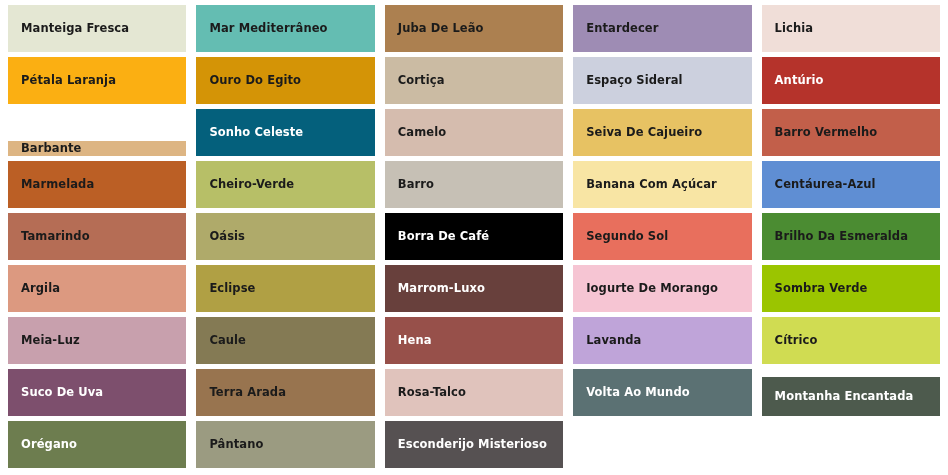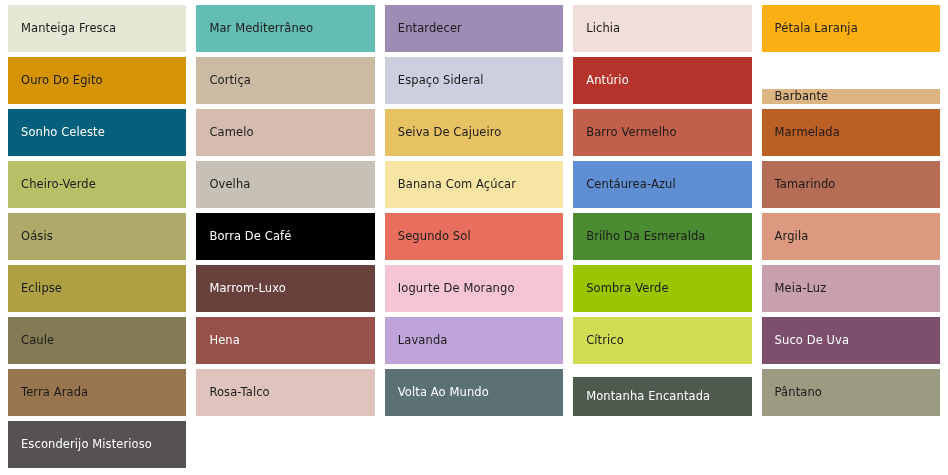--- a/index.html
+++ b/index.html
@@ -29,37 +29,40 @@
   .swatch {
     display: flex;
     align-items: center;
     box-sizing: border-box;
     padding-left: 13px;
     overflow: hidden;
     border-radius: 0;
   }
   .swatch-label {
     font-size: 11.5px;
-    font-weight: 400;
+    font-weight: 700;
     letter-spacing: 0.1px;
     line-height: 1.1;
     white-space: nowrap;
   }
   .swatch.dark-text .swatch-label { color: #1b1b1b; }
   .swatch.light-text .swatch-label { color: #ffffff; }
 </style>
 </head>
 <body>
 
 <div id="palette-grid" style="background: rgb(255, 255, 255); grid-template-columns: repeat(5, 1fr);">
     <div class="swatch dark-text" style="background: rgb(228, 231, 211);">
       <span class="swatch-label">Manteiga Fresca</span>
     </div>
     <div class="swatch dark-text" style="background: rgb(100, 189, 178);">
       <span class="swatch-label">Mar Mediterrâneo</span>
+    </div>
+    <div class="swatch dark-text" style="background: rgb(172, 128, 80);">
+      <span class="swatch-label">Juba De Leão</span>
     </div>
     <div class="swatch dark-text" style="background: rgb(158, 140, 180);">
       <span class="swatch-label">Entardecer</span>
     </div>
     <div class="swatch dark-text" style="background: rgb(240, 222, 216);">
       <span class="swatch-label">Lichia</span>
     </div>
     <div class="swatch dark-text" style="background: rgb(251, 175, 18);">
       <span class="swatch-label">Pétala Laranja</span>
     </div>
@@ -90,21 +93,21 @@
     <div class="swatch dark-text" style="background: rgb(194, 95, 74);">
       <span class="swatch-label">Barro Vermelho</span>
     </div>
     <div class="swatch dark-text" style="background: rgb(187, 95, 37);">
       <span class="swatch-label">Marmelada</span>
     </div>
     <div class="swatch dark-text" style="background: rgb(183, 191, 103);">
       <span class="swatch-label">Cheiro-Verde</span>
     </div>
     <div class="swatch dark-text" style="background: rgb(198, 192, 181);">
-      <span class="swatch-label">Ovelha</span>
+      <span class="swatch-label">Barro</span>
     </div>
     <div class="swatch dark-text" style="background: rgb(248, 229, 164);">
       <span class="swatch-label">Banana Com Açúcar</span>
     </div>
     <div class="swatch dark-text" style="background: rgb(95, 142, 211);">
       <span class="swatch-label">Centáurea-Azul</span>
     </div>
     <div class="swatch dark-text" style="background: rgb(181, 109, 85);">
       <span class="swatch-label">Tamarindo</span>
     </div>
@@ -158,19 +161,22 @@
     </div>
     <div class="swatch dark-text" style="background: rgb(224, 195, 188);">
       <span class="swatch-label">Rosa-Talco</span>
     </div>
     <div class="swatch light-text" style="background: rgb(91, 113, 115);">
       <span class="swatch-label">Volta Ao Mundo</span>
     </div>
     <div class="swatch light-text" style="background: rgb(77, 90, 77); margin-top: 8px;">
       <span class="swatch-label">Montanha Encantada</span>
     </div>
+    <div class="swatch light-text" style="background: rgb(109, 125, 79);">
+      <span class="swatch-label">Orégano</span>
+    </div>
     <div class="swatch dark-text" style="background: rgb(155, 155, 129);">
       <span class="swatch-label">Pântano</span>
     </div>
     <div class="swatch light-text" style="background: rgb(86, 81, 82);">
       <span class="swatch-label">Esconderijo Misterioso</span>
     </div>
   </div>
 
 </body></html>

